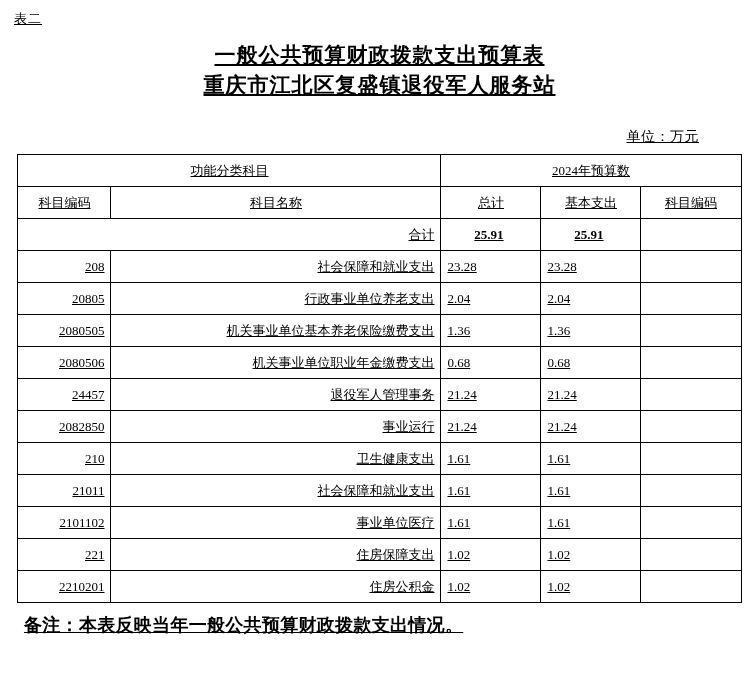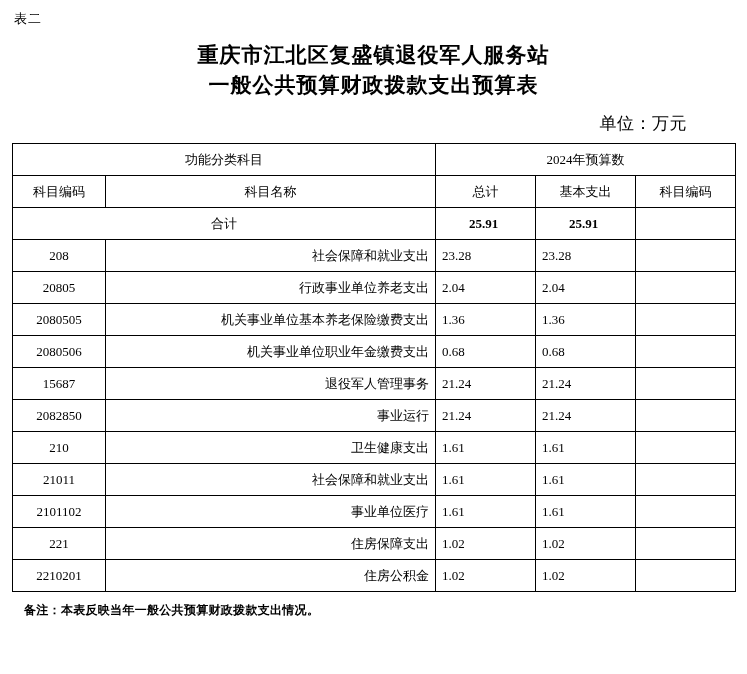--- a/index.html
+++ b/index.html
@@ -12,44 +12,45 @@
     background: #ffffff;
     font-family: "Liberation Serif", "DejaVu Serif", serif;
     color: #000000;
     position: relative;
     overflow: hidden;
   }
   .page {
     width: 747px;
     height: 570px;
     box-sizing: border-box;
-    padding: 8px 12px 0 12px;
+    padding: 8px 0 0 12px;
     position: relative;
+    text-decoration: underline;
   }
   .sheet-label {
     font-size: 13px;
     font-family: "Liberation Serif", "DejaVu Serif", serif;
     margin: 2px 0 0 2px;
     letter-spacing: 1px;
   }
   .title-block {
     text-align: center;
     margin-top: 12px;
   }
   .title-line {
     font-size: 21px;
     font-weight: bold;
     letter-spacing: 1px;
     line-height: 30px;
     font-family: "Liberation Serif", "DejaVu Serif", serif;
   }
   .unit-line {
     text-align: right;
-    font-size: 17px;
-    margin-top: 12px;
+    font-size: 14px;
+    margin-top: 28px;
     margin-bottom: 5px;
     padding-right: 48px;
     letter-spacing: 0.5px;
   }
   table.budget {
     border-collapse: collapse;
     width: 723px;
     table-layout: fixed;
     margin: 8px auto;
   }
@@ -65,62 +66,62 @@
     text-align: center;
     font-size: 16px;
     height: 43px;
   }
   .hdr-sub {
     text-align: center;
     font-size: 15px;
     height: 39px;
   }
   .row-total td {
-    text-align: center;
+    text-align: right;
     font-weight: bold;
     height: 32px;
   }
   .row-total td.num {
     text-align: center;
     padding-right: 10px;
     font-weight: bold;
   }
   td.code {
-    text-align: center;
+    text-align: right;
     padding-left: 6px;
     white-space: nowrap;
   }
   td.name {
     text-align: right;
     white-space: nowrap;
   }
   td.num {
     padding-right: 10px;
   }
   .note {
     margin-top: 10px;
-    font-size: 12px;
+    font-size: 18px;
     font-weight: bold;
     padding-left: 12px;
     letter-spacing: 0.3px;
   }
   .ind1 { padding-left: 6px; }
   .ind2 { padding-left: 16px; }
   .ind3 { padding-left: 26px; }
 </style>
 </head>
 <body>
 
 <div class="page">
 
   <div class="sheet-label">表二</div>
 
   <div class="title-block">
+    <div class="title-line">一般公共预算财政拨款支出预算表</div>
     <div class="title-line">重庆市江北区复盛镇退役军人服务站</div>
-    <div class="title-line">一般公共预算财政拨款支出预算表</div>
   </div>
 
   <div class="unit-line">单位：万元</div>
 
   <table class="budget">
     <colgroup>
       <col style="width:93px">
       <col style="width:330px">
       <col style="width:100px">
       <col style="width:100px">
@@ -168,21 +169,21 @@
           <td class="num"></td>
         </tr>
         <tr>
           <td class="code ind2">2080506</td>
           <td class="name ind3">机关事业单位职业年金缴费支出</td>
           <td class="num">0.68</td>
           <td class="num">0.68</td>
           <td class="num"></td>
         </tr>
         <tr>
-          <td class="code ind1">15687</td>
+          <td class="code ind1">24457</td>
           <td class="name ind2">退役军人管理事务</td>
           <td class="num">21.24</td>
           <td class="num">21.24</td>
           <td class="num"></td>
         </tr>
         <tr>
           <td class="code ind2">2082850</td>
           <td class="name ind3">事业运行</td>
           <td class="num">21.24</td>
           <td class="num">21.24</td>

